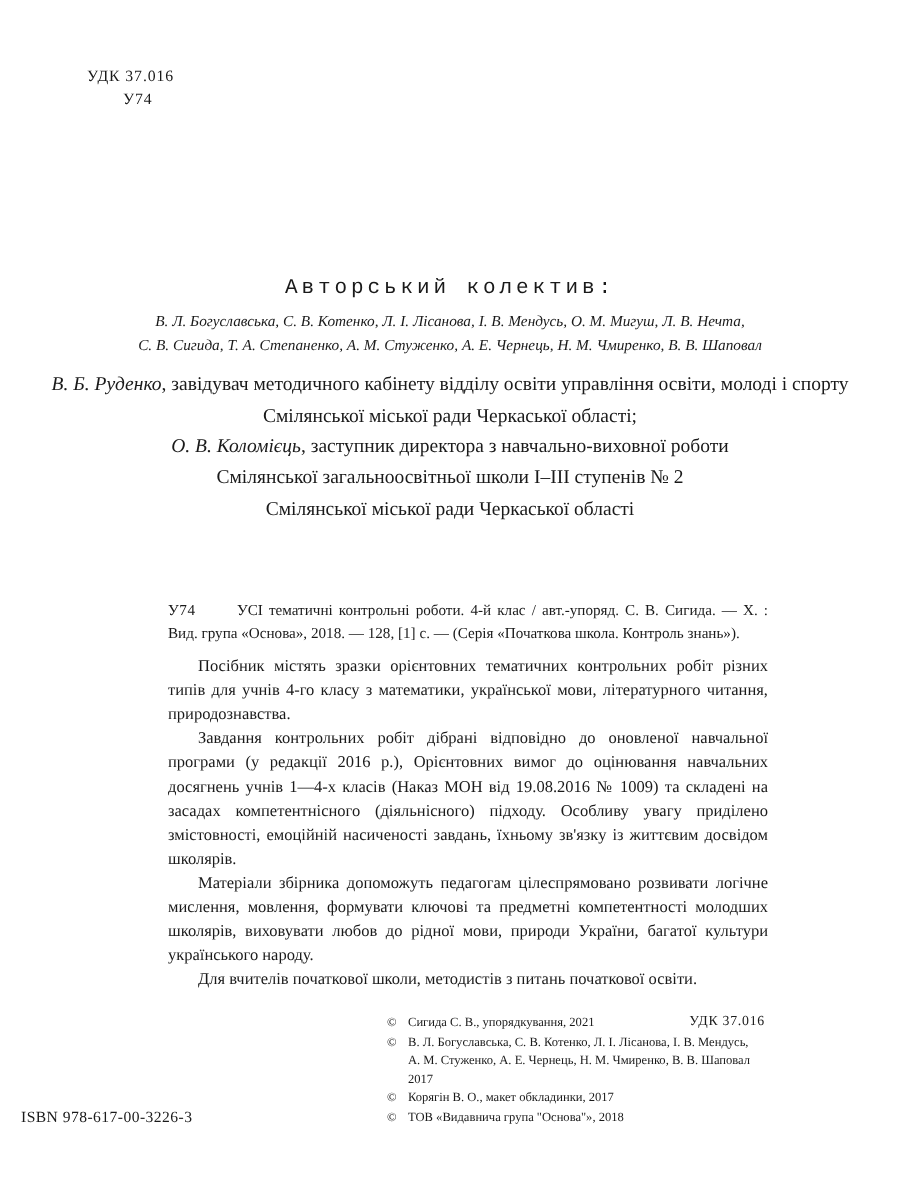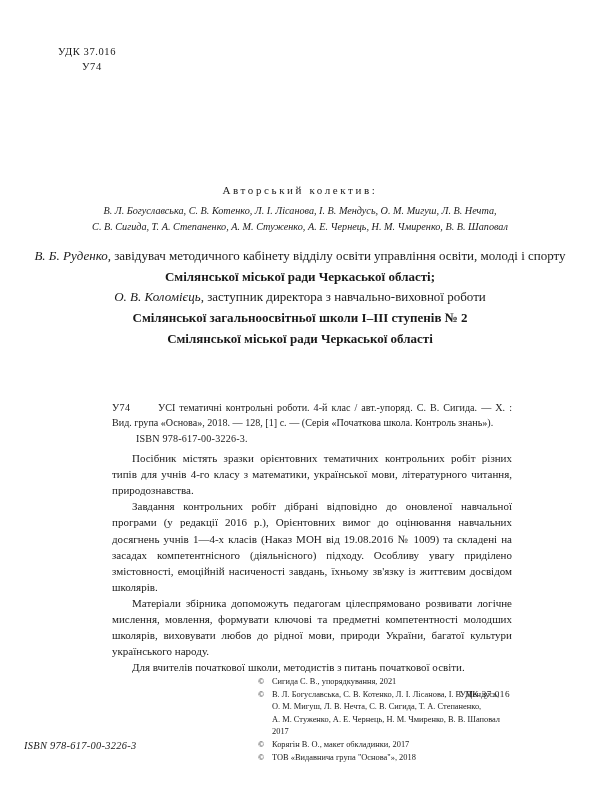--- a/index.html
+++ b/index.html
@@ -36,23 +36,24 @@
 
   
   .credits {
     position: absolute;
     left: 30px;
     right: 30px;
     top: 184px;
     text-align: center;
   }
   .section-head {
-    font-size: 11px;
+    font-size: 14px;
     letter-spacing: 2.6px;
     margin-bottom: 7px;
+    font-family: Liberation Mono, monospace;
   }
   .credits-names {
     font-size: 10.2px;
     font-style: italic;
     line-height: 1.52;
   }
   .reviewers {
     position: absolute;
     left: 24px;
     right: 24px;
@@ -64,21 +65,20 @@
   }
   .rev-block {
     font-size: 13px;
     line-height: 1.54;
   }
   .rev-block .nm {
     font-style: italic;
   }
   .rev-block .grp {
     margin-top: 1px;
-    font-weight: bold;
   }
 
   
   .biblio {
     position: absolute;
     left: 112px;
     right: 88px;
     top: 400px;
   }
   .biblio-main {
@@ -142,25 +142,24 @@
   .cr-text {
     flex: 1;
   }
   .cr-cont {
     padding-left: 14px;
   }
 
   
   .isbn-bottom {
     position: absolute;
-    left: 24px;
+    left: 14px;
     top: 740px;
     font-size: 10.4px;
     letter-spacing: 0.3px;
-    font-style: italic;
   }
 </style>
 </head>
 <body>
 
 <div class="page">
 
   <div class="udk-top">
     <div>УДК 37.016</div>
     <div class="line2">У74</div>
@@ -183,21 +182,20 @@
       <div><span class="nm">О. В. Коломієць</span><span>, заступник директора з навчально-виховної роботи</span></div>
       <div class="grp">Смілянської загальноосвітньої школи І–ІІІ ступенів № 2</div>
       <div class="grp">Смілянської міської ради Черкаської області</div>
     </div>
   </div>
 
   <div class="biblio">
     <div class="biblio-main">
       <span class="biblio-code">У74</span><span>УСІ тематичні контрольні роботи. 4-й клас / авт.-упоряд. С. В. Сигида. — Х. : Вид. група «Основа», 2018. — 128, [1] с. — (Серія «Початкова школа. Контроль знань»).</span>
     </div>
-    <div class="isbn-inner">ISBN 978-617-00-3226-3.</div>
 
     <div class="annot">
       <p>Посібник містять зразки орієнтовних тематичних контрольних робіт різних типів для учнів 4-го класу з математики, української мови, літературного читання, природознавства.</p>
       <p>Завдання контрольних робіт дібрані відповідно до оновленої навчальної програми (у редакції 2016 р.), Орієнтовних вимог до оцінювання навчальних досягнень учнів 1—4-х класів (Наказ МОН від 19.08.2016 № 1009) та складені на засадах компетентнісного (діяльнісного) підходу. Особливу увагу приділено змістовності, емоційній насиченості завдань, їхньому зв'язку із життєвим досвідом школярів.</p>
       <p>Матеріали збірника допоможуть педагогам цілеспрямовано розвивати логічне мислення, мовлення, формувати ключові та предметні компетентності молодших школярів, виховувати любов до рідної мови, природи України, багатої культури українського народу.</p>
       <p>Для вчителів початкової школи, методистів з питань початкової освіти.</p>
     </div>
 
     <div class="udk-bottom">УДК 37.016</div>
   </div>
@@ -206,21 +204,20 @@
 
     <div class="cr-row">
       <span class="cr-mark">©</span>
       <span class="cr-text">Сигида С. В., упорядкування, 2021</span>
     </div>
 
     <div class="cr-row">
       <span class="cr-mark">©</span>
       <span class="cr-text">В. Л. Богуславська, С. В. Котенко, Л. І. Лісанова, І. В. Мендусь,</span>
     </div>
-    <div class="cr-cont">О. М. Мигуш, Л. В. Нечта, С. В. Сигида, Т. А. Степаненко,</div>
     <div class="cr-cont">А. М. Стуженко, А. Е. Чернець, Н. М. Чмиренко, В. В. Шаповал</div>
     <div class="cr-cont">2017</div>
 
     <div class="cr-row">
       <span class="cr-mark">©</span>
       <span class="cr-text">Корягін В. О., макет обкладинки, 2017</span>
     </div>
 
     <div class="cr-row">
       <span class="cr-mark">©</span>

